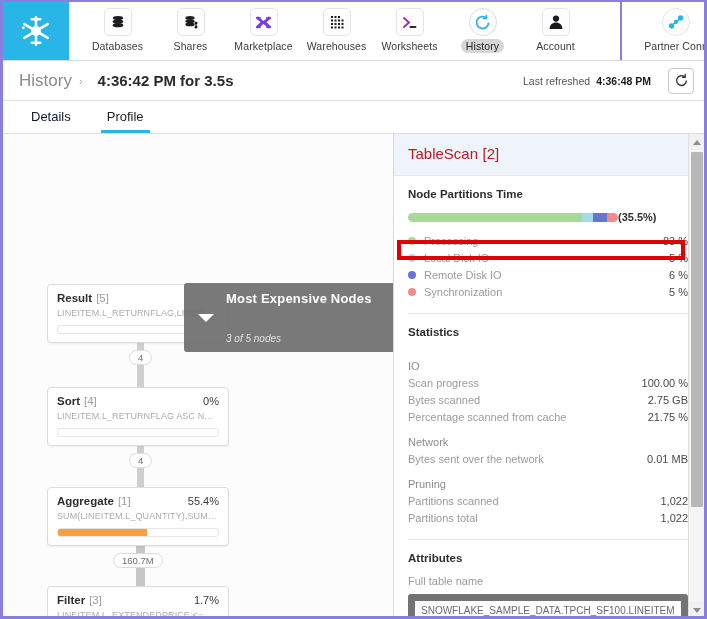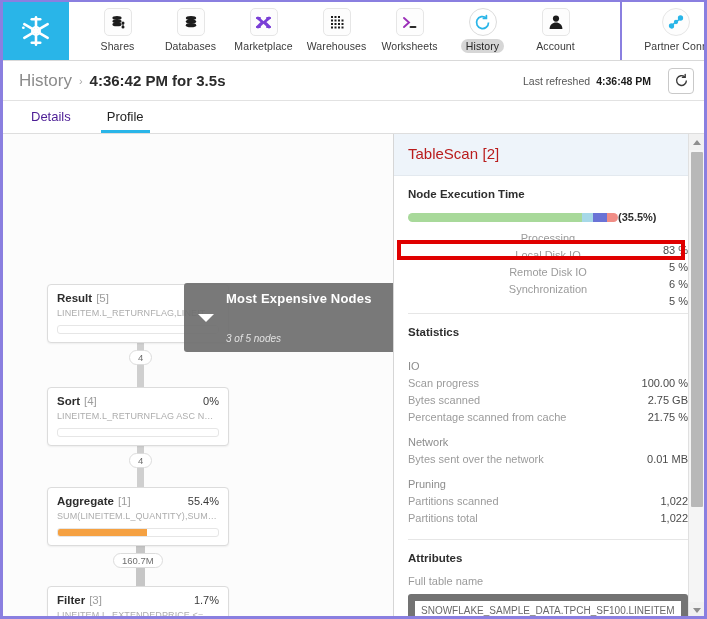--- a/index.html
+++ b/index.html
@@ -72,41 +72,41 @@
   
   .crumbbar {
     height: 40px;
     display: flex; align-items: center;
     padding: 0 10px 0 16px;
     border-bottom: 1px solid #e2e2e2;
     background: #fff;
   }
   .crumb-root { font-size: 17px; color: #8b8b8b; font-weight: 400; }
   .crumb-sep { font-size: 11px; color: #a8a8a8; margin: 0 7px; }
-  .crumb-current { font-size: 15px; color: #2b2b2b; font-weight: bold; }
+  .crumb-current { font-size: 15px; color: #2b2b2b; font-weight: bold; margin-left: 8px; }
   .crumb-spacer { flex: 1; }
   .refresh-label { font-size: 10.5px; color: #555; margin-right: 6px; }
   .refresh-time { font-size: 10.5px; color: #1a1a1a; font-weight: bold; margin-right: 17px; }
   .refresh-btn {
     width: 26px; height: 26px;
     border: 1px solid #c9c9c9; border-radius: 4px;
     background: #fff; display: flex; align-items: center; justify-content: center;
     cursor: pointer;
   }
 
   
   .tabsbar {
     height: 33px;
     display: flex; align-items: flex-end;
     padding-left: 22px;
     border-bottom: 1px solid #dedede;
     background: #fff;
   }
   .tab {
-    font-size: 13px; color: #4c1d95;
+    font-size: 13px; color: #0f172a;
     padding: 0 6px 6px 6px;
     margin-right: 24px;
     cursor: pointer;
     border-bottom: 3px solid transparent;
   }
   .tab.active { color: #232323; border-bottom-color: #29b5e8; }
 
   
   .body-area {
     display: flex;
@@ -212,21 +212,20 @@
   .exec-bar-row { display: flex; align-items: center; margin-bottom: 9px; }
   .exec-bar {
     height: 9px; border-radius: 5px; overflow: hidden;
     display: flex; width: 210px;
   }
   .exec-total { font-size: 11px; color: #2e2e2e; font-weight: bold; }
   .legend-row {
     display: flex; align-items: center;
     font-size: 11px; color: #9b9b9b;
     height: 17px;
-    flex-direction: column;
   }
   .legend-dot { width: 8px; height: 8px; border-radius: 50%; margin-right: 8px; }
   .legend-val { margin-left: auto; color: #4a4a4a; }
   .hr { height: 1px; background: #e6e6e6; margin: 13px 0 12px 0; }
   .stat-group { font-size: 11px; color: #8d8d8d; margin-bottom: 2px; }
   .stat-row {
     display: flex; font-size: 11px; color: #9b9b9b;
     height: 17px; align-items: center;
   }
   .stat-row .v { margin-left: auto; color: #4a4a4a; }
@@ -283,40 +282,40 @@
         </g>
         <circle cx="16" cy="16" r="3.6" fill="none" stroke="#ffffff" stroke-width="2.2"></circle>
       </svg>
     </div>
 
     <div class="nav-items">
 
       <div class="nav-item">
         <span class="nav-icon">
           <svg width="16" height="16" viewBox="0 0 16 16">
+            <ellipse cx="8" cy="4" rx="5.2" ry="2.1" fill="#1c1c1c"></ellipse>
+            <ellipse cx="8" cy="7.6" rx="5.2" ry="2.1" fill="#1c1c1c"></ellipse>
+            <ellipse cx="8" cy="11.2" rx="5.2" ry="2.1" fill="#1c1c1c"></ellipse>
+          </svg>
+        </span>
+        <span class="nav-label">Databases</span>
+      </div>
+
+      <div class="nav-item">
+        <span class="nav-icon">
+          <svg width="16" height="16" viewBox="0 0 16 16">
             <ellipse cx="7" cy="4" rx="4.6" ry="1.9" fill="#1c1c1c"></ellipse>
             <ellipse cx="7" cy="7.3" rx="4.6" ry="1.9" fill="#1c1c1c"></ellipse>
             <ellipse cx="7" cy="10.4" rx="4.6" ry="1.9" fill="#1c1c1c"></ellipse>
             <circle cx="13" cy="9" r="1.5" fill="#1c1c1c"></circle>
             <circle cx="13" cy="13" r="1.5" fill="#1c1c1c"></circle>
             <line x1="13" y1="9" x2="13" y2="13" stroke="#1c1c1c" stroke-width="1"></line>
           </svg>
         </span>
         <span class="nav-label">Shares</span>
-      </div>
-
-      <div class="nav-item">
-        <span class="nav-icon">
-          <svg width="16" height="16" viewBox="0 0 16 16">
-            <ellipse cx="8" cy="4" rx="5.2" ry="2.1" fill="#1c1c1c"></ellipse>
-            <ellipse cx="8" cy="7.6" rx="5.2" ry="2.1" fill="#1c1c1c"></ellipse>
-            <ellipse cx="8" cy="11.2" rx="5.2" ry="2.1" fill="#1c1c1c"></ellipse>
-          </svg>
-        </span>
-        <span class="nav-label">Databases</span>
       </div>
 
       <div class="nav-item">
         <span class="nav-icon">
           <svg width="17" height="17" viewBox="0 0 17 17" fill="none" stroke="#7a3fd6" stroke-width="1.9" stroke-linecap="round">
             <path d="M2 4 L7 8 L2 13"></path>
             <path d="M15 4 L10 8 L15 13"></path>
             <path d="M2 4 H5"></path>
               <path d="M15 4 H12"></path>
             <path d="M2 13 H5"></path>
@@ -492,21 +491,21 @@
 
     <div class="details">
 
       <div class="det-header">
         <span class="det-title">TableScan</span>
         <span class="det-title num">[2]</span>
       </div>
 
       <div class="det-body">
 
-        <div class="sec-title">Node Execution Time</div>
+        <div class="sec-title">Node Partitions Time</div>
 
         <div class="exec-bar-row">
           <div class="exec-bar">
             <span style="width:83%;  background:#a8d99a;"></span>
             <span style="width:5%;   background:#a6d8e8;"></span>
             <span style="width:7%;   background:#6a73d6;"></span>
             <span style="width:5%;   background:#f08d86;"></span>
           </div>
           <span class="exec-total">(35.5%)</span>
         </div>

